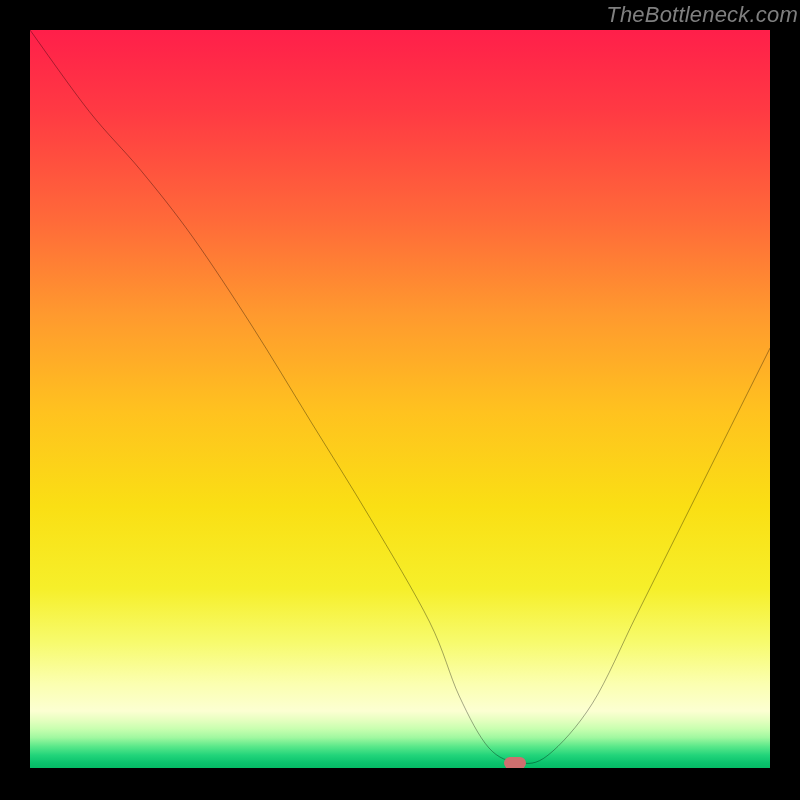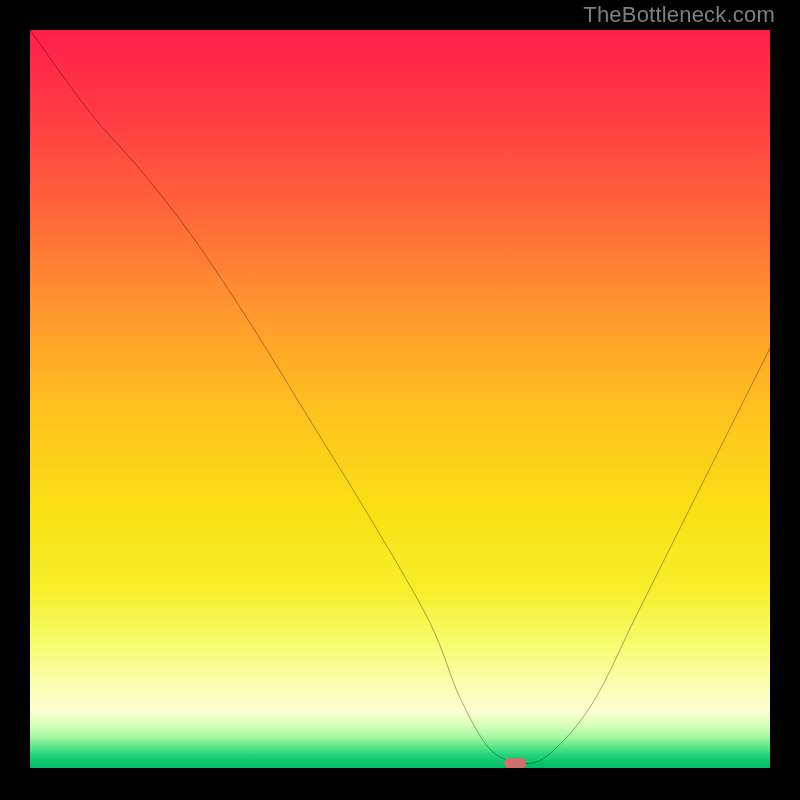--- a/index.html
+++ b/index.html
@@ -13,25 +13,26 @@
   }
   .frame {
     position: relative;
     width: 800px;
     height: 800px;
     background: #000;
   }
   .watermark {
     position: absolute;
     top: 2px;
-    right: 25px;
+    right: 2px;
     color: #7f7f7f;
     font-size: 22px;
     letter-spacing: 0.2px;
     z-index: 5;
+    font-style: italic;
   }
   .plot {
     position: absolute;
     left: 30px;
     top: 30px;
     width: 740px;
     height: 740px;
     overflow: hidden;
   }
   .gradient {

